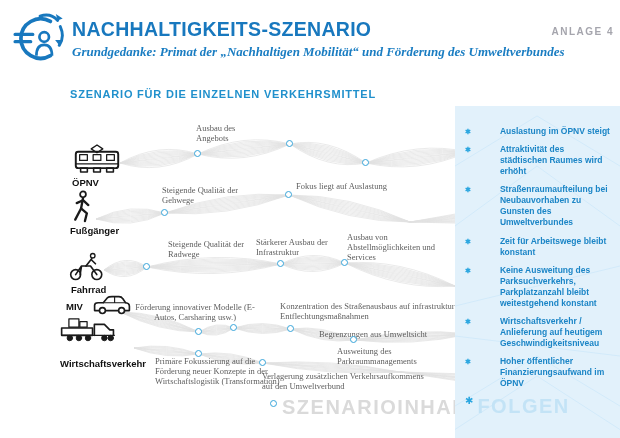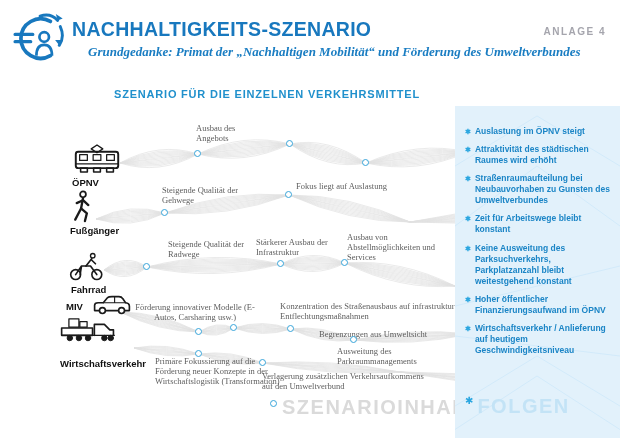--- a/index.html
+++ b/index.html
@@ -9,29 +9,29 @@
     font-family:"Liberation Sans", sans-serif; overflow:hidden;
   }
   
   .logo{ position:absolute; left:12px; top:9px; width:54px; height:56px; }
   .title{
     position:absolute; left:72px; top:18px; font-size:19.5px; font-weight:bold;
     letter-spacing:.3px; color:#1878be;
   }
   .subtitle{
     position:absolute; left:72px; top:44px; font-size:13px; color:#1a7dc2;
-    font-family:"Liberation Serif", serif; font-style:italic; font-weight:bold;margin-left:16px;
+    font-family:"Liberation Serif", serif; font-style:italic; font-weight:bold;
   }
   .anlage{
-    position:absolute; right:14px; top:26px; font-size:10px; font-weight:bold;
+    position:absolute; right:6px; top:26px; font-size:10px; font-weight:bold;
     letter-spacing:1.5px; color:#a5a5ad;margin-left:40px;
   }
   .section-title{
     position:absolute; left:70px; top:88px; font-size:11px; font-weight:bold;
-    letter-spacing:.8px; color:#2090cc;margin-left:44px;
+    letter-spacing:.8px; color:#2090cc;
   }
   
   #flow-svg{ position:absolute; left:0; top:0; width:620px; height:438px; }
   #flow-svg path{ fill:none; stroke:#e1e1e1; stroke-width:.7; }
   
   .mode-icon{ position:absolute; }
   .mode-icon svg{ stroke:#1a1a1a; fill:none; stroke-linecap:round; stroke-linejoin:round; }
   .mode-label{
     position:absolute; font-size:9.5px; font-weight:bold; color:#111;
   }
@@ -57,21 +57,21 @@
     background:#e2f1fb; overflow:hidden;
   }
   .panel-rays{ position:absolute; left:0; top:0; width:165px; height:332px; }
   .panel-rays path{ fill:none; stroke:#d2eafa; stroke-width:1; }
   .folgen-list{ position:relative; list-style:none; padding:20px 8px 0 10px; }
   .folgen-list li{
     display:flex; gap:4px; margin-bottom:7px;
     font-size:8.5px; font-weight:bold; line-height:1.3; color:#1b85c6;
   }
   .folgen-list .bullet{ color:#2aa6e0; font-size:7px; line-height:1.6; flex:0 0 auto; }
-  .folgen-list .txt{ overflow-wrap:break-word; min-width:0; }
+  .folgen-list .txt{ overflow-wrap:break-word; min-width:0;margin-left:25px; }
   .wm-right{
     position:absolute; left:10px; bottom:20px; display:flex; gap:4px; align-items:flex-start;
   }
   .wm-right .bullet{ color:#2aa6e0; font-size:10px; line-height:1.1; }
   .wm-right .txt{
     font-size:20px; font-weight:bold; letter-spacing:1.5px; color:#c3e3f6;
   }
 </style>
 </head>
 <body>
@@ -278,25 +278,25 @@
       <li>
           <span class="bullet">✱</span>
           <span class="txt">Zeit für Arbeitswege bleibt konstant</span>
         </li>
       <li>
           <span class="bullet">✱</span>
           <span class="txt">Keine Ausweitung des Parksuchverkehrs, Parkplatzanzahl bleibt weitestgehend konstant</span>
         </li>
       <li>
           <span class="bullet">✱</span>
+          <span class="txt">Wirtschaftsverkehr / Anlieferung auf heutigem Geschwindigkeitsniveau</span>
+        </li>
+      <li>
+          <span class="bullet">✱</span>
           <span class="txt">Hoher öffentlicher Finanzierungsaufwand im ÖPNV</span>
-        </li>
-      <li>
-          <span class="bullet">✱</span>
-          <span class="txt">Wirtschaftsverkehr / Anlieferung auf heutigem Geschwindigkeitsniveau</span>
         </li>
     </ul>
     <div class="wm-right">
       <span class="bullet">✱</span>
       <span class="txt">FOLGEN</span>
     </div>
   </aside>
 </div>
 
 </body></html>

